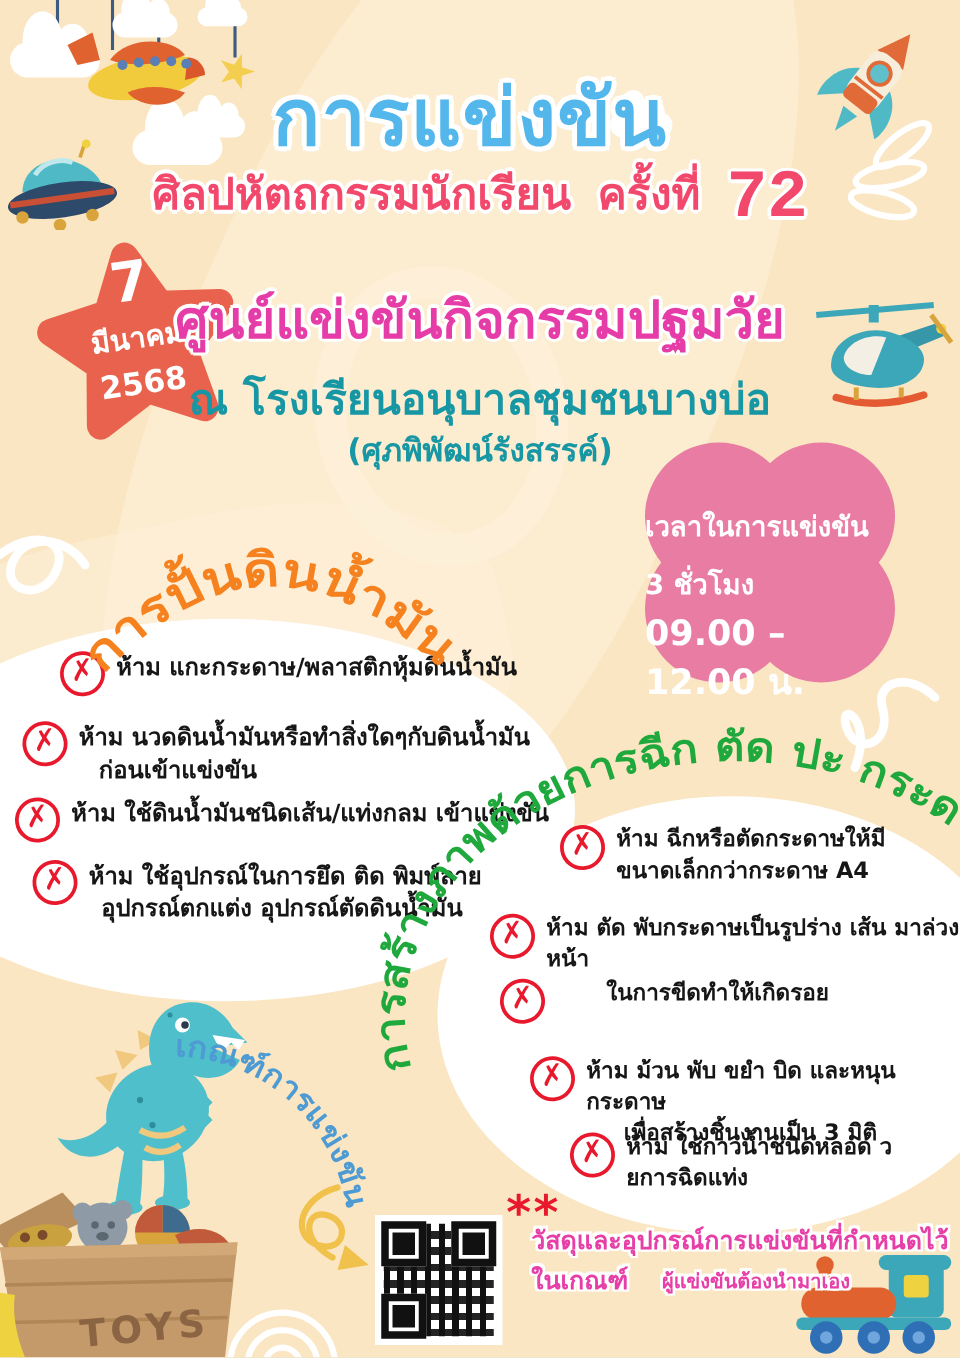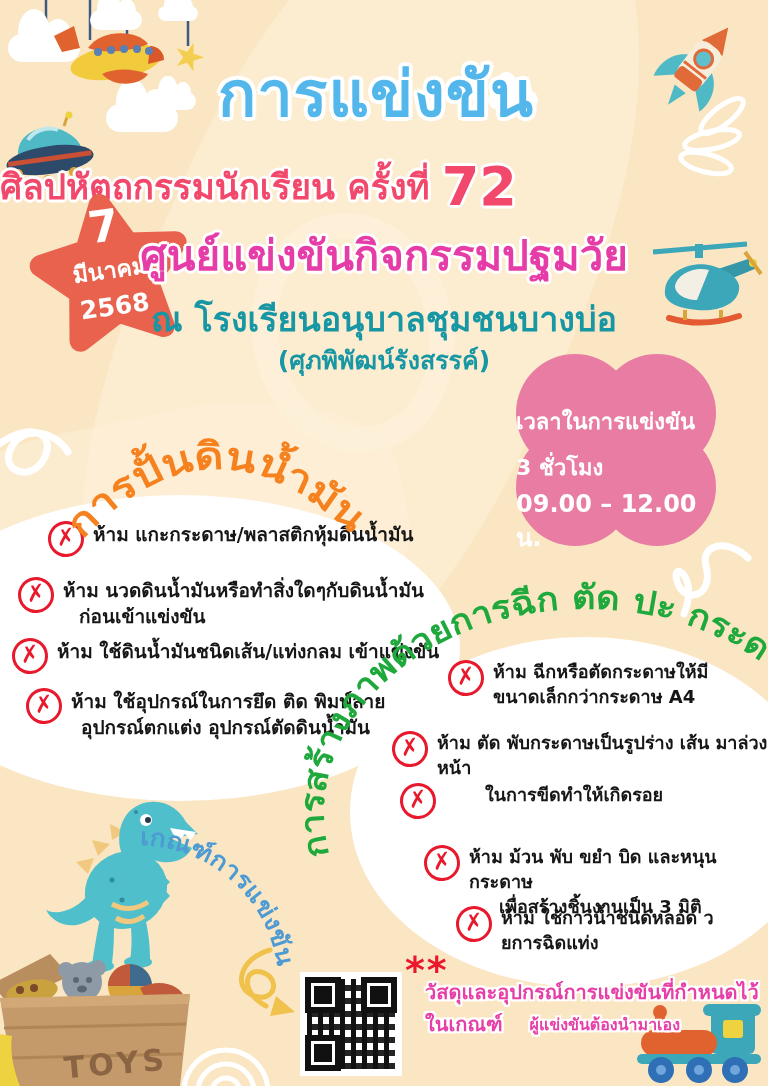--- a/index.html
+++ b/index.html
@@ -19,24 +19,24 @@
   
   .cloud{position:absolute;background:#fff;border-radius:999px;z-index:2;}
   .cloud::before,.cloud::after{content:"";position:absolute;background:#fff;border-radius:50%;}
   .cloud::before{width:45%;height:170%;left:14%;top:-90%;}
   .cloud::after{width:36%;height:120%;right:12%;top:-55%;}
   
   .title{left:0;top:44px;width:656px;text-align:center;z-index:3;
     font-size:63px;font-weight:800;color:#53B7EC;letter-spacing:1px;
     text-shadow:4px 0 0 #fff,-4px 0 0 #fff,0 4px 0 #fff,0 -4px 0 #fff,
                 3px 3px 0 #fff,-3px 3px 0 #fff,3px -3px 0 #fff,-3px -3px 0 #fff;margin-left:48px;}
-  .subtitle{left:0;top:155px;width:768px;z-index:3;
+  .subtitle{left:0;top:127px;width:768px;text-align:center;z-index:3;
     font-size:35px;font-weight:800;color:#F2486B;
     text-shadow:3px 0 0 #fff,-3px 0 0 #fff,0 3px 0 #fff,0 -3px 0 #fff,
-                2px 2px 0 #fff,-2px 2px 0 #fff,2px -2px 0 #fff,-2px -2px 0 #fff;}
+                2px 2px 0 #fff,-2px 2px 0 #fff,2px -2px 0 #fff,-2px -2px 0 #fff;font-family:Liberation Mono, monospace;}
   .subtitle .num{font-size:54px;vertical-align:-6px;}
   .center-title{left:0;top:222px;width:768px;text-align:center;z-index:3;
     font-size:42px;font-weight:800;color:#E63CA7;
     text-shadow:3px 0 0 #fff,-3px 0 0 #fff,0 3px 0 #fff,0 -3px 0 #fff,
                 2px 2px 0 #fff,-2px 2px 0 #fff,2px -2px 0 #fff,-2px -2px 0 #fff;}
   .venue1{left:0;top:292px;width:768px;text-align:center;z-index:3;
     font-size:34px;font-weight:800;color:#1796A4;}
   .venue2{left:0;top:340px;width:768px;text-align:center;z-index:3;
     font-size:25px;font-weight:700;color:#1796A4;}
   
@@ -46,21 +46,21 @@
     transform:rotate(-8deg);text-align:center;}
   .star-day{font-size:44px;font-weight:800;line-height:1.1;}
   .star-month{font-size:23px;font-weight:700;margin-top:2px;}
   .star-year{font-size:25px;font-weight:700;margin-top:4px;}
   
   .flower{left:516px;top:354px;width:200px;height:192px;z-index:2;}
   .petal{position:absolute;width:118px;height:118px;border-radius:50%;background:#E87CA2;}
   .flower-text{position:absolute;left:0;top:0;width:100%;height:100%;z-index:2;color:#fff;}
   .ft1{position:absolute;left:0;top:50px;width:100%;font-size:22px;font-weight:700;}
   .ft2{position:absolute;left:0;top:96px;width:100%;font-size:22px;font-weight:700;}
-  .ft3{position:absolute;left:0;top:136px;width:100%;font-size:24px;font-weight:700;}
+  .ft3{position:absolute;left:0;top:136px;width:100%;font-size:28px;font-weight:700;}
   
   .circle-left{left:-100px;top:495px;width:560px;height:306px;background:#fff;border-radius:50%;z-index:1;}
   .circle-right{left:350px;top:637px;width:470px;height:350px;background:#fff;border-radius:50%;z-index:1;}
   
   .rule{position:absolute;display:flex;gap:9px;align-items:flex-start;z-index:3;}
   .x-icon{flex:0 0 auto;width:30px;height:30px;border:3px solid #E8192C;border-radius:50%;
     color:#E8192C;font-weight:900;font-size:23px;line-height:26px;text-align:center;
     transform:rotate(-8deg);}
   .rule-text{font-weight:700;color:#161616;line-height:1.38;}
   .rule.left .rule-text{font-size:19px;}

